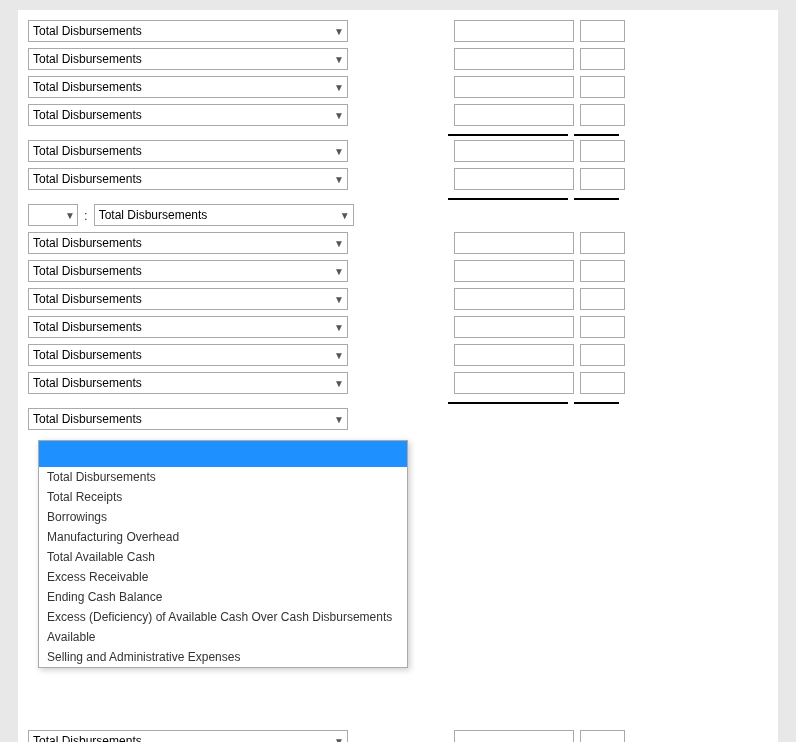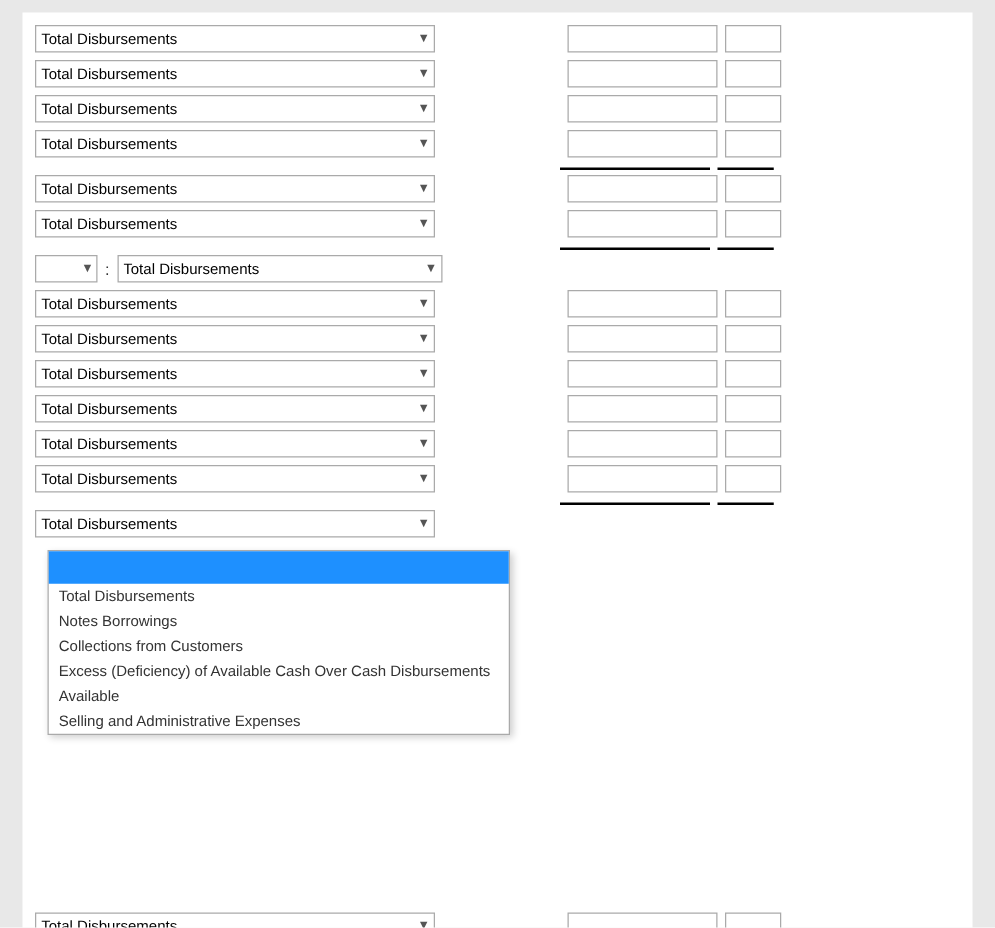--- a/index.html
+++ b/index.html
@@ -300,22 +300,26 @@
       <div class="row">
         <div class="select-wrapper">
           <select><option value="Total Disbursements">Total Disbursements</option><option value="Total Receipts">Total Receipts</option><option value="Borrowings">Borrowings</option><option value="Manufacturing Overhead">Manufacturing Overhead</option><option value="Beginning Cash Balance">Beginning Cash Balance</option><option value="Direct Labor">Direct Labor</option><option value="Total Available Cash">Total Available Cash</option><option value="Notes Receivable">Notes Receivable</option><option value="Ending Cash Balance">Ending Cash Balance</option><option value="Collections from Customers">Collections from Customers</option><option value="Excess (Deficiency) of Available Cash Over Cash Disbursements">Excess (Deficiency) of Available Cash Over Cash Disbursements</option><option value="Financing">Financing</option><option value="Receipts">Receipts</option><option value="Selling and Administrative Expenses">Selling and Administrative Expenses</option><option value="Direct Materials">Direct Materials</option><option value="Sale of Securities">Sale of Securities</option><option value="Disbursements">Disbursements</option><option value="Repayments">Repayments</option><option value="Cash Dividend">Cash Dividend</option></select>
           <span class="chevron">▼</span>
         </div>
       </div>
 
       <div class="dropdown-overlay">
         <div class="dropdown-header"></div>
         <div class="dropdown-item">Total Disbursements</div>
-        <div class="dropdown-item">Notes Borrowings</div>
-        <div class="dropdown-item">Collections from Customers</div>
+        <div class="dropdown-item">Total Receipts</div>
+        <div class="dropdown-item">Borrowings</div>
+        <div class="dropdown-item">Manufacturing Overhead</div>
+        <div class="dropdown-item">Total Available Cash</div>
+        <div class="dropdown-item">Excess Receivable</div>
+        <div class="dropdown-item">Ending Cash Balance</div>
         <div class="dropdown-item">Excess (Deficiency) of Available Cash Over Cash Disbursements</div>
         <div class="dropdown-item">Available</div>
         <div class="dropdown-item">Selling and Administrative Expenses</div>
 
       </div>
 
       <div class="row" style="margin-top: 300px;">
         <div class="select-wrapper">
           <select><option value="Total Disbursements">Total Disbursements</option><option value="Total Receipts">Total Receipts</option><option value="Borrowings">Borrowings</option><option value="Manufacturing Overhead">Manufacturing Overhead</option><option value="Beginning Cash Balance">Beginning Cash Balance</option><option value="Direct Labor">Direct Labor</option><option value="Total Available Cash">Total Available Cash</option><option value="Notes Receivable">Notes Receivable</option><option value="Ending Cash Balance">Ending Cash Balance</option><option value="Collections from Customers">Collections from Customers</option><option value="Excess (Deficiency) of Available Cash Over Cash Disbursements">Excess (Deficiency) of Available Cash Over Cash Disbursements</option><option value="Financing">Financing</option><option value="Receipts">Receipts</option><option value="Selling and Administrative Expenses">Selling and Administrative Expenses</option><option value="Direct Materials">Direct Materials</option><option value="Sale of Securities">Sale of Securities</option><option value="Disbursements">Disbursements</option><option value="Repayments">Repayments</option><option value="Cash Dividend">Cash Dividend</option></select>
           <span class="chevron">▼</span>

